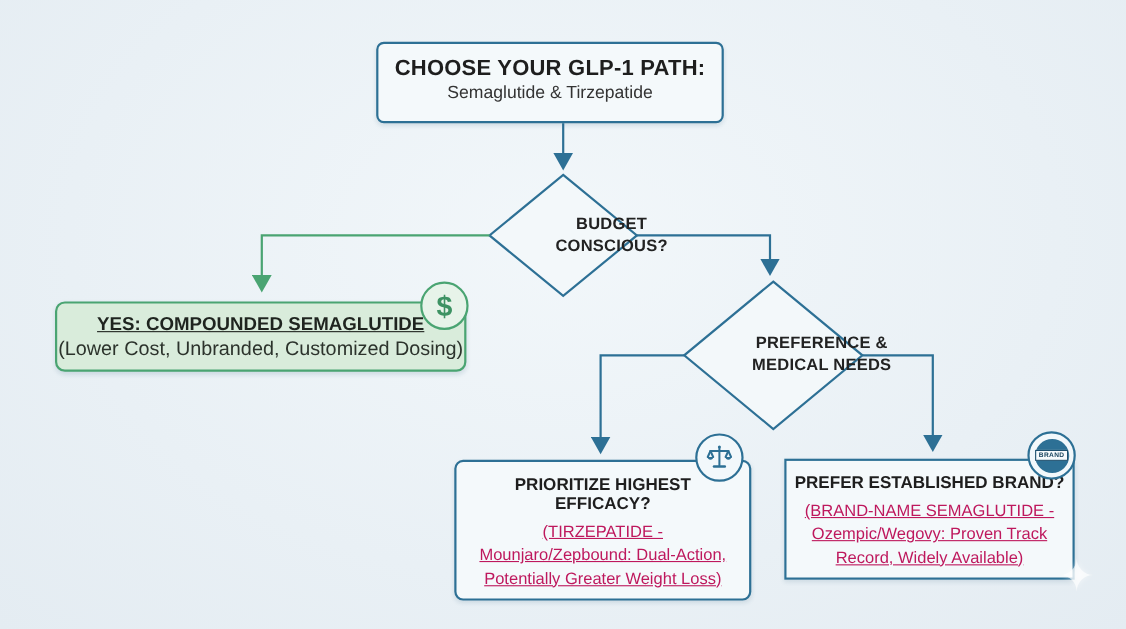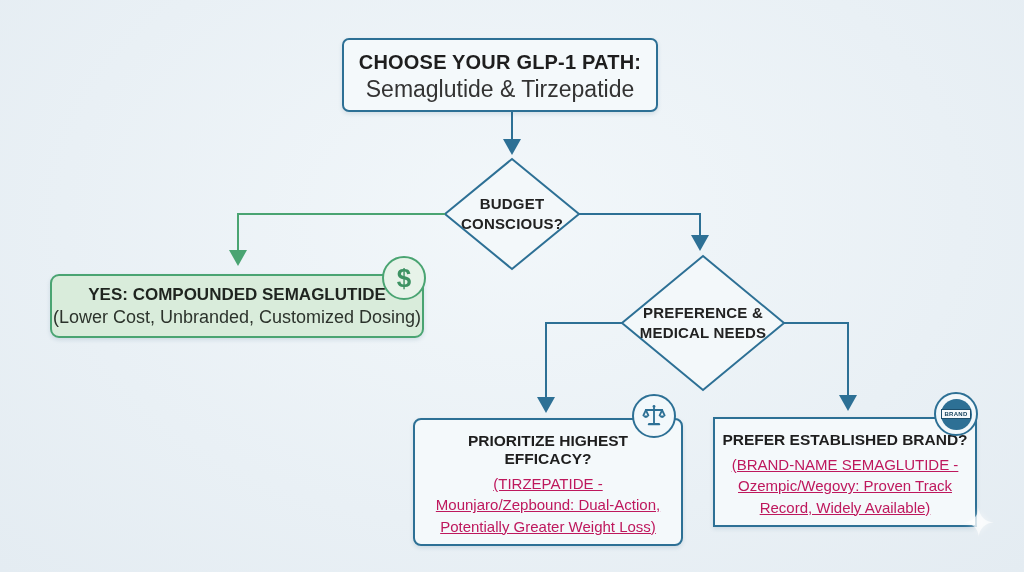--- a/index.html
+++ b/index.html
@@ -22,45 +22,46 @@
     background: #f4f9fb;
     border: 2px solid #2d7095;
     border-radius: 7px;
     box-shadow: 0 2px 4px rgba(45, 90, 120, 0.14);
     color: #252525;
   }
 
   
   .title-box { left: 342px; top: 38px; width: 316px; height: 74px; padding-top: 11px; }
   .title-box .t1 { font-weight: bold; font-size: 20px; letter-spacing: 0.2px; color: #1e1e1e; }
-  .title-box .t2 { font-size: 23px; color: #333; margin-top: 2px; }
+  .title-box .t2 { font-size: 16px; color: #333; margin-top: 2px; }
 
   
   .dlabel {
     position: absolute;
     text-align: center;
     font-size: 15px;
     font-weight: 600;
     letter-spacing: 0.2px;
     color: #222;
     line-height: 1.35;
     transform: translate(-50%, -50%);
+    margin-left: 44px;
   }
   .dlabel.d1 { left: 512px; top: 214px; width: 104px; }
   .dlabel.d2 { left: 703px; top: 323px; width: 152px; }
 
   
   .green-box {
     left: 50px; top: 274px; width: 374px; height: 64px;
     background: #d9ecdb;
     border-color: #4aa472;
     border-radius: 9px;
     padding-top: 9px;
   }
-  .green-box .t1 { font-weight: bold; font-size: 17px; color: #1f241f; }
+  .green-box .t1 { font-weight: bold; font-size: 17px; color: #1f241f; text-decoration: underline; }
   .green-box .t2 { font-size: 18px; color: #2c332c; margin-top: 2px; }
 
   
   .box-left  { left: 413px; top: 418px; width: 270px; height: 128px; padding: 12px 8px 0 8px; border-radius: 8px; }
   .box-right { left: 713px; top: 417px; width: 264px; height: 110px; padding: 12px 6px 0 6px; border-radius: 0; }
   .box-left .t1, .box-right .t1 { font-weight: bold; font-size: 15.5px; color: #1e1e1e; }
   .box-left .t2, .box-right .t2 { font-size: 15px; color: #be185d; margin-top: 5px; line-height: 1.42; text-decoration: underline; }
 
   
   .badge {

